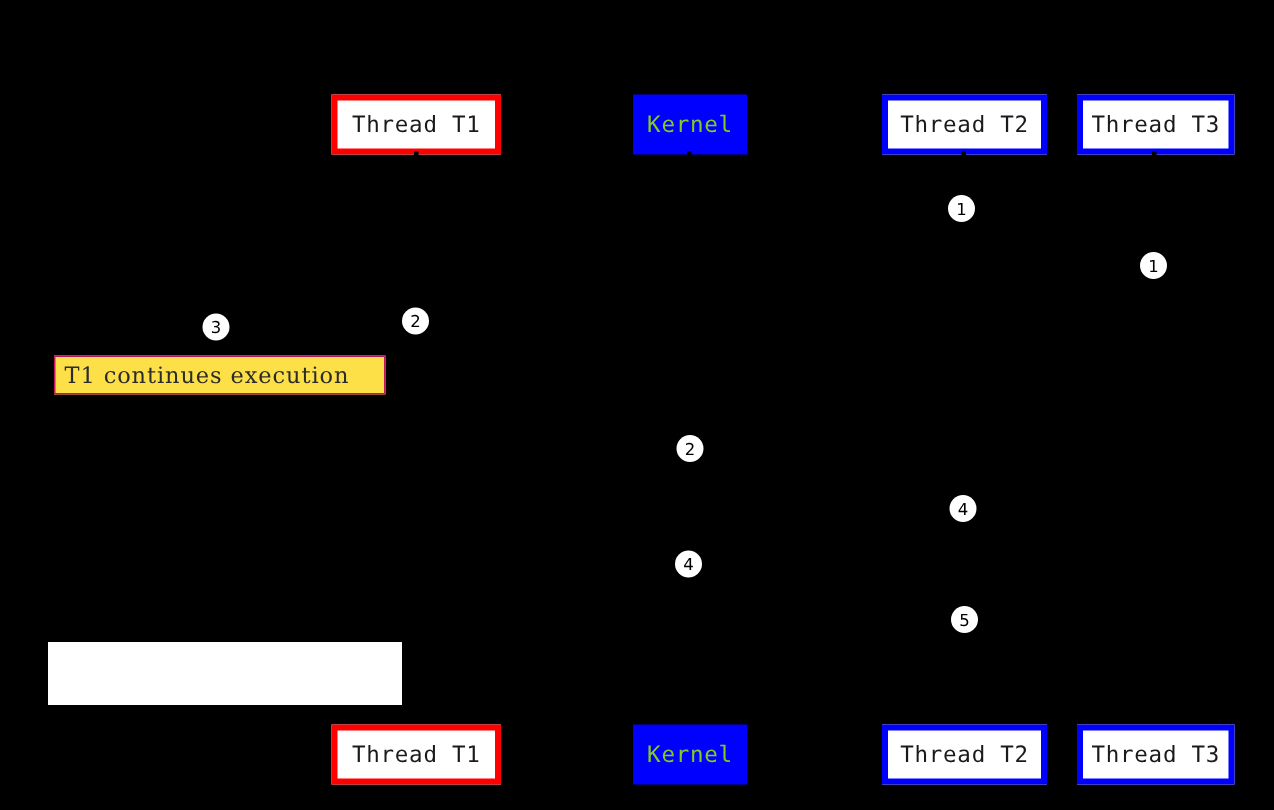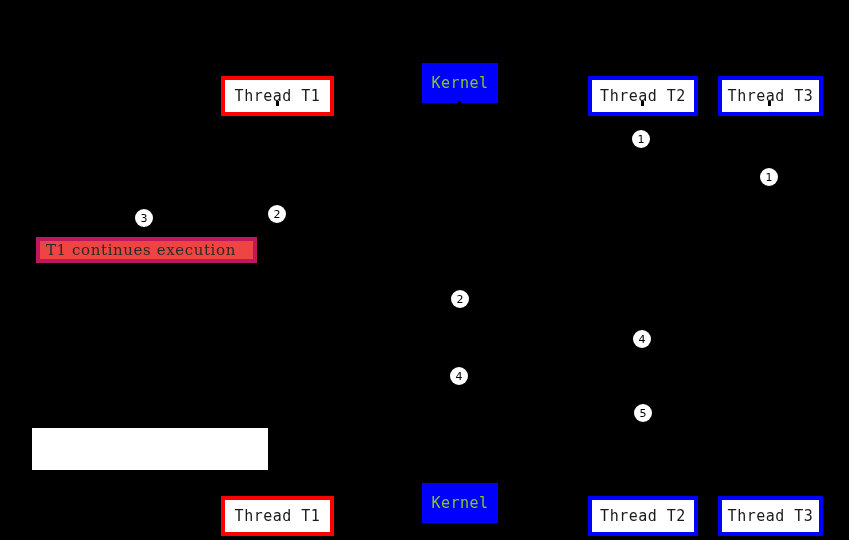--- a/index.html
+++ b/index.html
@@ -37,43 +37,42 @@
     font-family: "DejaVu Sans Mono", "Liberation Mono", monospace;
     font-size: 15px;
     letter-spacing: 0.5px;
     white-space: nowrap;
   }
   .actor-box.filled-light {
     background: #ffffff;
     color: #1a1a1a;
     border-style: solid;
     border-width: 4px;
-    margin-top: 13px;
   }
   .actor-box.filled-solid {
     color: #84cc16;
     border-style: solid;
     border-width: 0px;
   }
 
   
   .nub {
     position: absolute;
     width: 3px;
     height: 5px;
     background: #000000;
   }
 
   
   .note-box {
     position: absolute;
     box-sizing: border-box;
-    background: #ef4444;
+    background: #fde047;
     color: #2b2b2b;
-    border: 4px solid #be185d;
+    border: 1px solid #be185d;
     display: flex;
     align-items: center;
     font-family: "DejaVu Serif", "Liberation Serif", serif;
     font-size: 15px;
     letter-spacing: 0.6px;
     padding: 0 6px;
     white-space: nowrap;
   }
   .blank-box {
     position: absolute;

